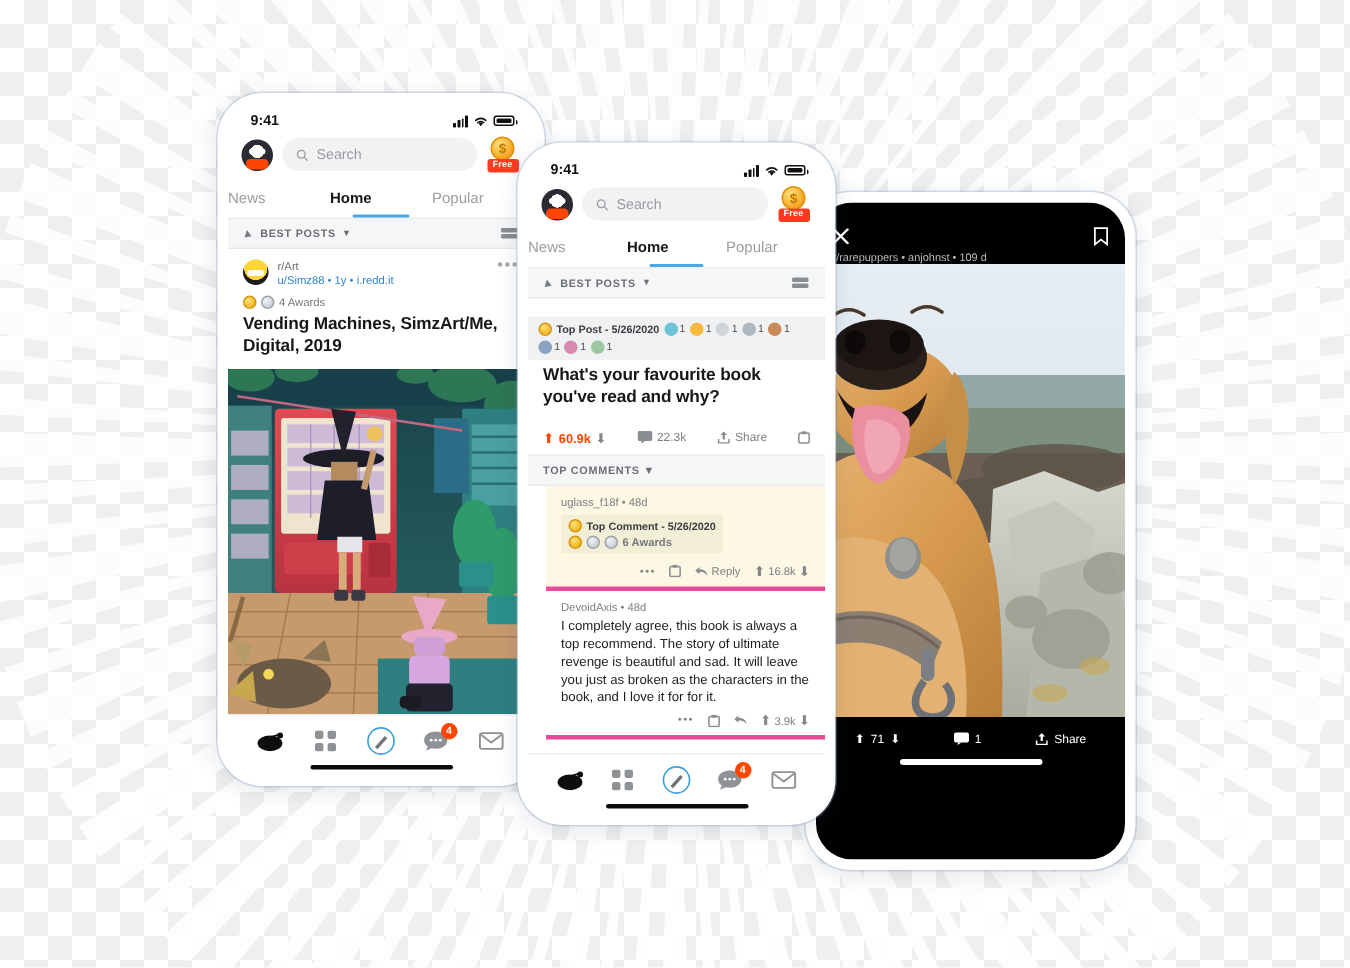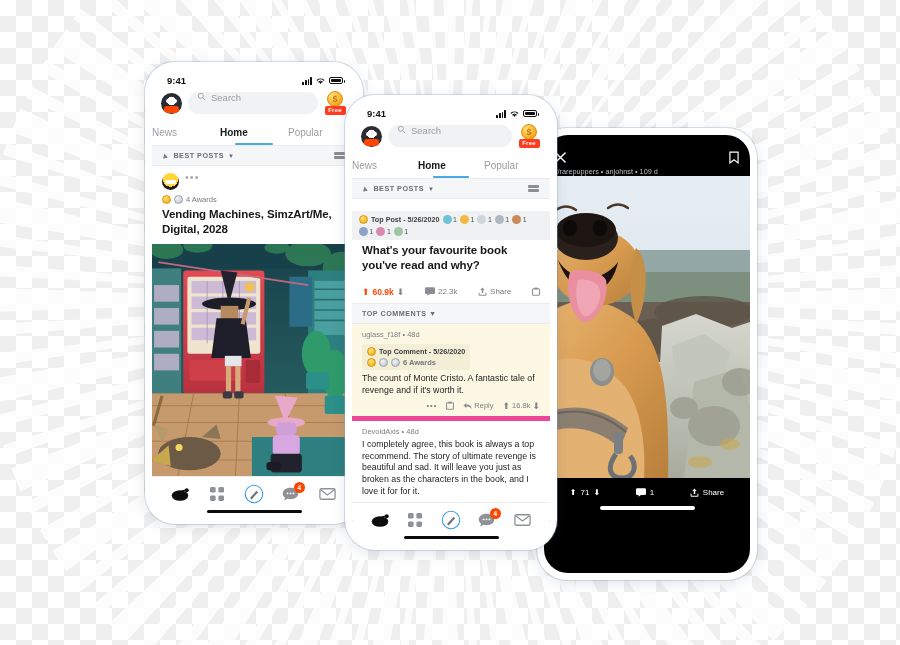--- a/index.html
+++ b/index.html
@@ -40,21 +40,21 @@
   .batt::before{content:"";position:absolute;right:-3px;top:2px;width:1.5px;height:3px;background:#111;border-radius:0 1px 1px 0;}
 
   
   .searchrow{display:flex;align-items:center;gap:6px;padding:2px 10px 7px 9px;}
   .avatar{width:21px;height:21px;border-radius:50%;flex:0 0 auto;position:relative;overflow:hidden;
     background:radial-gradient(circle at 50% 38%,#ffffff 0 26%,#2b2b33 27% 100%);}
   .avatar::after{content:"";position:absolute;left:3px;right:3px;bottom:1px;height:7px;
     background:#ff4500;border-radius:3px 3px 0 0;}
   .avatar::before{content:"";position:absolute;left:5px;top:6px;width:11px;height:4px;
     background:#fff;border-radius:2px;z-index:2;}
-  .searchbox{flex:1;height:22px;background:#f1f2f3;border-radius:11px;display:flex;align-items:flex-start;
+  .searchbox{flex:1;height:22px;background:#f1f2f3;border-radius:11px;display:flex;align-items:center;
     gap:5px;padding:0 9px;box-sizing:border-box;}
   .searchbox .ph{font-size:9.5px;color:#9a9ca0;}
   .coin{flex:0 0 auto;width:22px;height:24px;position:relative;}
   .coin .disc{width:16px;height:16px;border-radius:50%;margin:0 auto;
     background:radial-gradient(circle at 35% 30%,#ffe07a,#f5a623 70%,#d98a0b);
     border:1.2px solid #e09000;box-sizing:border-box;}
   .coin .disc::after{content:"$";display:block;text-align:center;font-size:9px;line-height:14px;color:#c27a00;font-weight:bold;}
   .coin .tag{position:absolute;left:0;right:0;bottom:0;margin:auto;width:21px;height:9px;
     background:#ff3c1f;border-radius:2px;color:#fff;font-size:6px;line-height:9px;text-align:center;font-weight:bold;letter-spacing:.2px;}
 
@@ -111,21 +111,21 @@
   .ac{display:flex;align-items:center;gap:1.5px;}
   .ac .n{font-size:7px;color:#4b4f53;}
   .emoji{width:9px;height:9px;border-radius:50%;display:inline-block;}
   .actions{display:flex;align-items:center;justify-content:space-between;padding:7px 10px 6px;border-bottom:1px solid #ededed;}
   .act{display:flex;align-items:center;gap:3px;font-size:8px;color:#7c8085;}
   .score{color:#ff4500;font-weight:bold;font-size:8.5px;}
   .arrow{font-size:9px;color:#82868b;}
   .arrow.up{color:#ff4500;}
   .comments-head{background:#f5f6f7;padding:5px 10px;font-size:7.2px;letter-spacing:.5px;
     color:#6b6e72;font-weight:bold;text-transform:uppercase;border-bottom:1px solid #e9eaec;}
-  .cmt{padding:6px 10px 4px;border-bottom:5px solid #ec4899;}
+  .cmt{padding:6px 10px 4px;border-bottom:3px solid #ec4899;margin-left:12px;}
   .cmt.top{background:#fdf8e3;}
   .c-user{font-size:7.5px;color:#7c8085;margin-bottom:3px;}
   .tcbox{display:inline-flex;flex-direction:column;gap:2px;background:#f3efd7;padding:3px 5px;border-radius:2px;margin-bottom:3px;}
   .tcline{display:flex;align-items:flex-start;gap:3px;font-size:7.2px;color:#3a3d40;font-weight:bold;}
   .c-body{font-size:8.8px;color:#1b1d1f;line-height:1.35;}
   .c-actions{display:flex;align-items:center;justify-content:flex-end;gap:9px;padding:4px 0 1px;}
   .c-act{display:flex;align-items:center;gap:2px;font-size:7.5px;color:#7c8085;}
 
   
   .dark{background:#000;width:100%;height:100%;position:relative;}
@@ -294,28 +294,32 @@
         </div>
         <div class="viewicon">
             <i></i>
             <i></i>
           </div>
       </div>
 
       <div class="post">
         <div class="p-head">
           <div class="sub-av"></div>
+          <div class="p-meta">
+            <div class="p-sub">r/Art</div>
+            <div class="p-user">u/Simz88 • 1y • i.redd.it</div>
+          </div>
           <div class="dots">•••</div>
         </div>
         <div class="awards">
           <span class="aw gold"></span>
           <span class="aw silver"></span>
           <span class="aw-txt">4 Awards</span>
         </div>
-        <div class="p-title">Vending Machines, SimzArt/Me, Digital, 2028</div>
+        <div class="p-title">Vending Machines, SimzArt/Me, Digital, 2019</div>
       </div>
 
       <svg class="artwork" viewBox="0 0 196 232" preserveAspectRatio="xMidYMid slice">
         <defs>
           <linearGradient id="wall" x1="0" y1="0" x2="0" y2="1">
             <stop offset="0" stop-color="#19414a"></stop>
               <stop offset="1" stop-color="#2a6a6a"></stop>
           </linearGradient>
           <linearGradient id="vm" x1="0" y1="0" x2="0" y2="1">
             <stop offset="0" stop-color="#e24a53"></stop>
@@ -605,21 +609,20 @@
             <span class="aw gold"></span>
             <span>Top Comment - 5/26/2020</span>
           </div>
           <div class="tcline">
             <span class="aw gold"></span>
             <span class="aw silver"></span>
             <span class="aw silver"></span>
             <span class="aw-txt">6 Awards</span>
           </div>
         </div>
-        <div class="c-body">The count of Monte Cristo. A fantastic tale of revenge and if it's worth it.</div>
         <div class="c-actions">
           <span class="c-act dots">•••</span>
           <span class="c-act">
             <svg width="8" height="9" viewBox="0 0 10 11">
               <rect x="0.7" y="2" width="8.6" height="8.3" rx="1.2" fill="none" stroke="#8a8e93" stroke-width="1.3"></rect>
               <rect x="3" y="0.6" width="4" height="2.4" fill="#8a8e93"></rect>
             </svg>
           </span>
           <span class="c-act">
             <svg width="9" height="8" viewBox="0 0 11 9">

